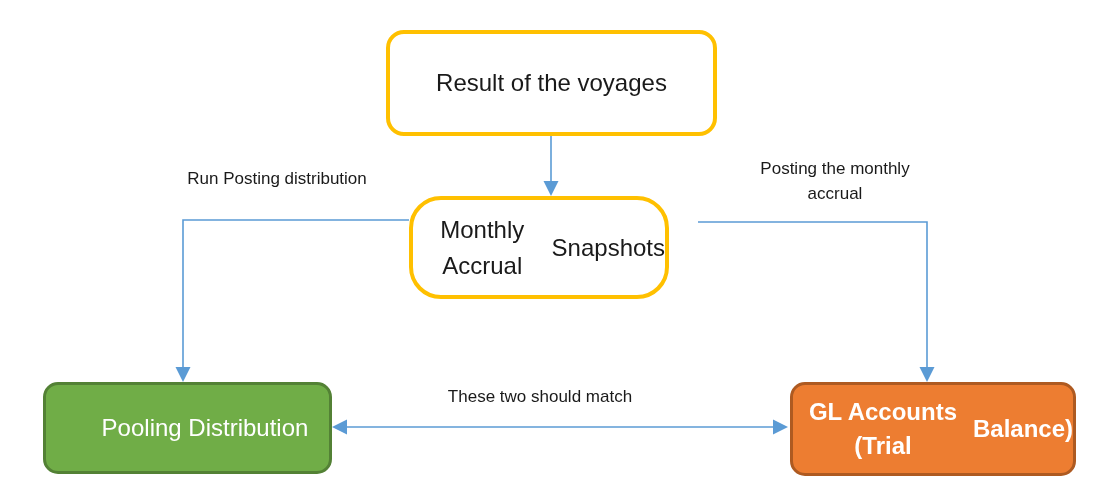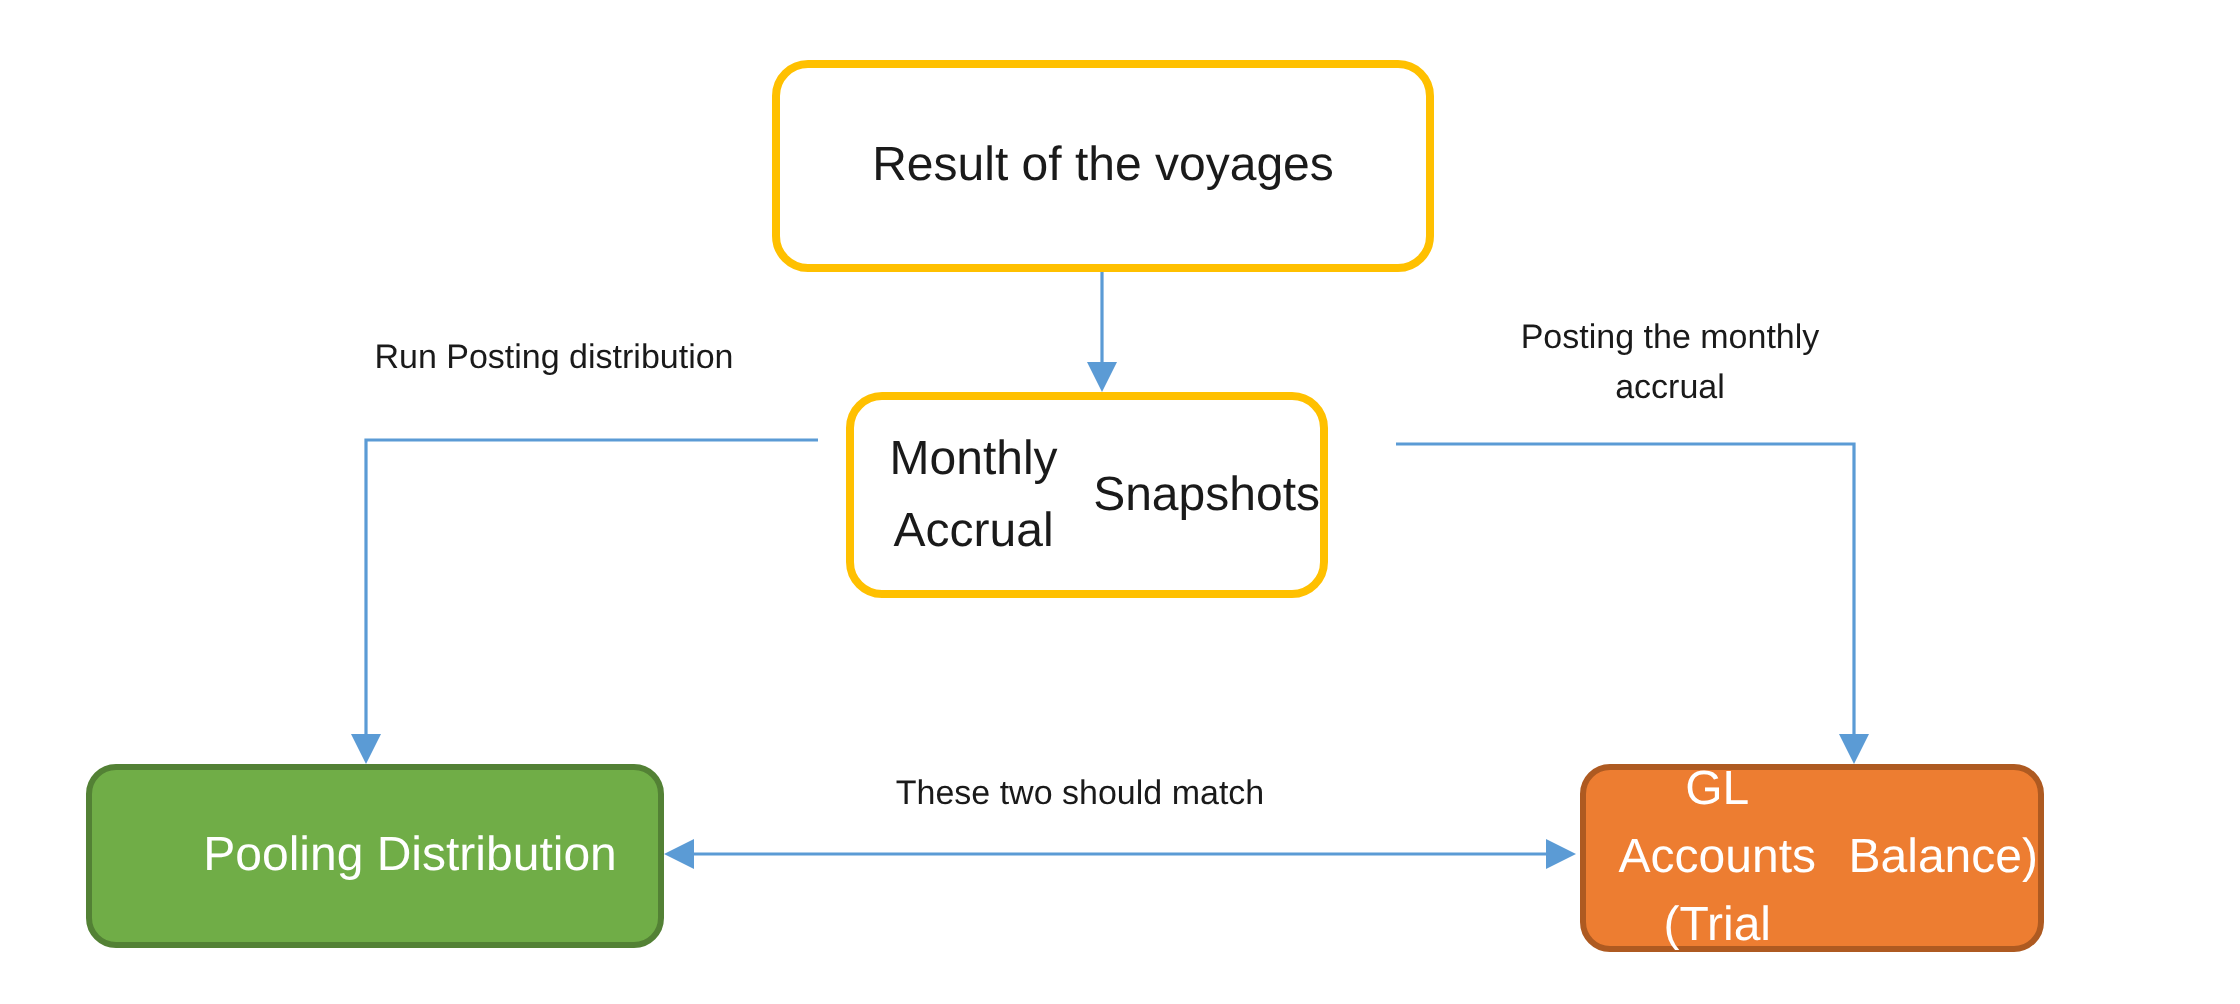--- a/index.html
+++ b/index.html
@@ -94,30 +94,30 @@
       <line x1="345" y1="427" x2="775" y2="427"></line>
       <polygon points="347,419.5 347,434.5 332,427"></polygon>
       <polygon points="773,419.5 773,434.5 788,427"></polygon>
     </g>
   </svg>
 
   <div class="node node-yellow" style="left:386px;top:30px;width:331px;height:106px;">
     <span class="line">Result of the voyages</span>
   </div>
 
-  <div class="node node-yellow" style="left:423px;top:196px;width:241px;height:103px;">
+  <div class="node node-yellow" style="left:409px;top:196px;width:260px;height:103px;border-radius:32px;">
     <span class="line">Monthly Accrual</span>
     <span class="line">Snapshots</span>
   </div>
 
   <div class="node node-green" style="left:43px;top:382px;width:289px;height:92px;">
     <span class="line">Pooling Distribution</span>
   </div>
 
-  <div class="node node-orange" style="left:790px;top:382px;width:232px;height:94px;">
+  <div class="node node-orange" style="left:790px;top:382px;width:286px;height:94px;font-weight:bold;">
     <span class="line">GL Accounts (Trial</span>
     <span class="line">Balance)</span>
   </div>
 
   <div class="edge-label" style="left:176px;top:166px;width:202px;">
     <span class="line">Run Posting distribution</span>
   </div>
 
   <div class="edge-label" style="left:735px;top:156px;width:200px;">
     <span class="line">Posting the monthly</span>

